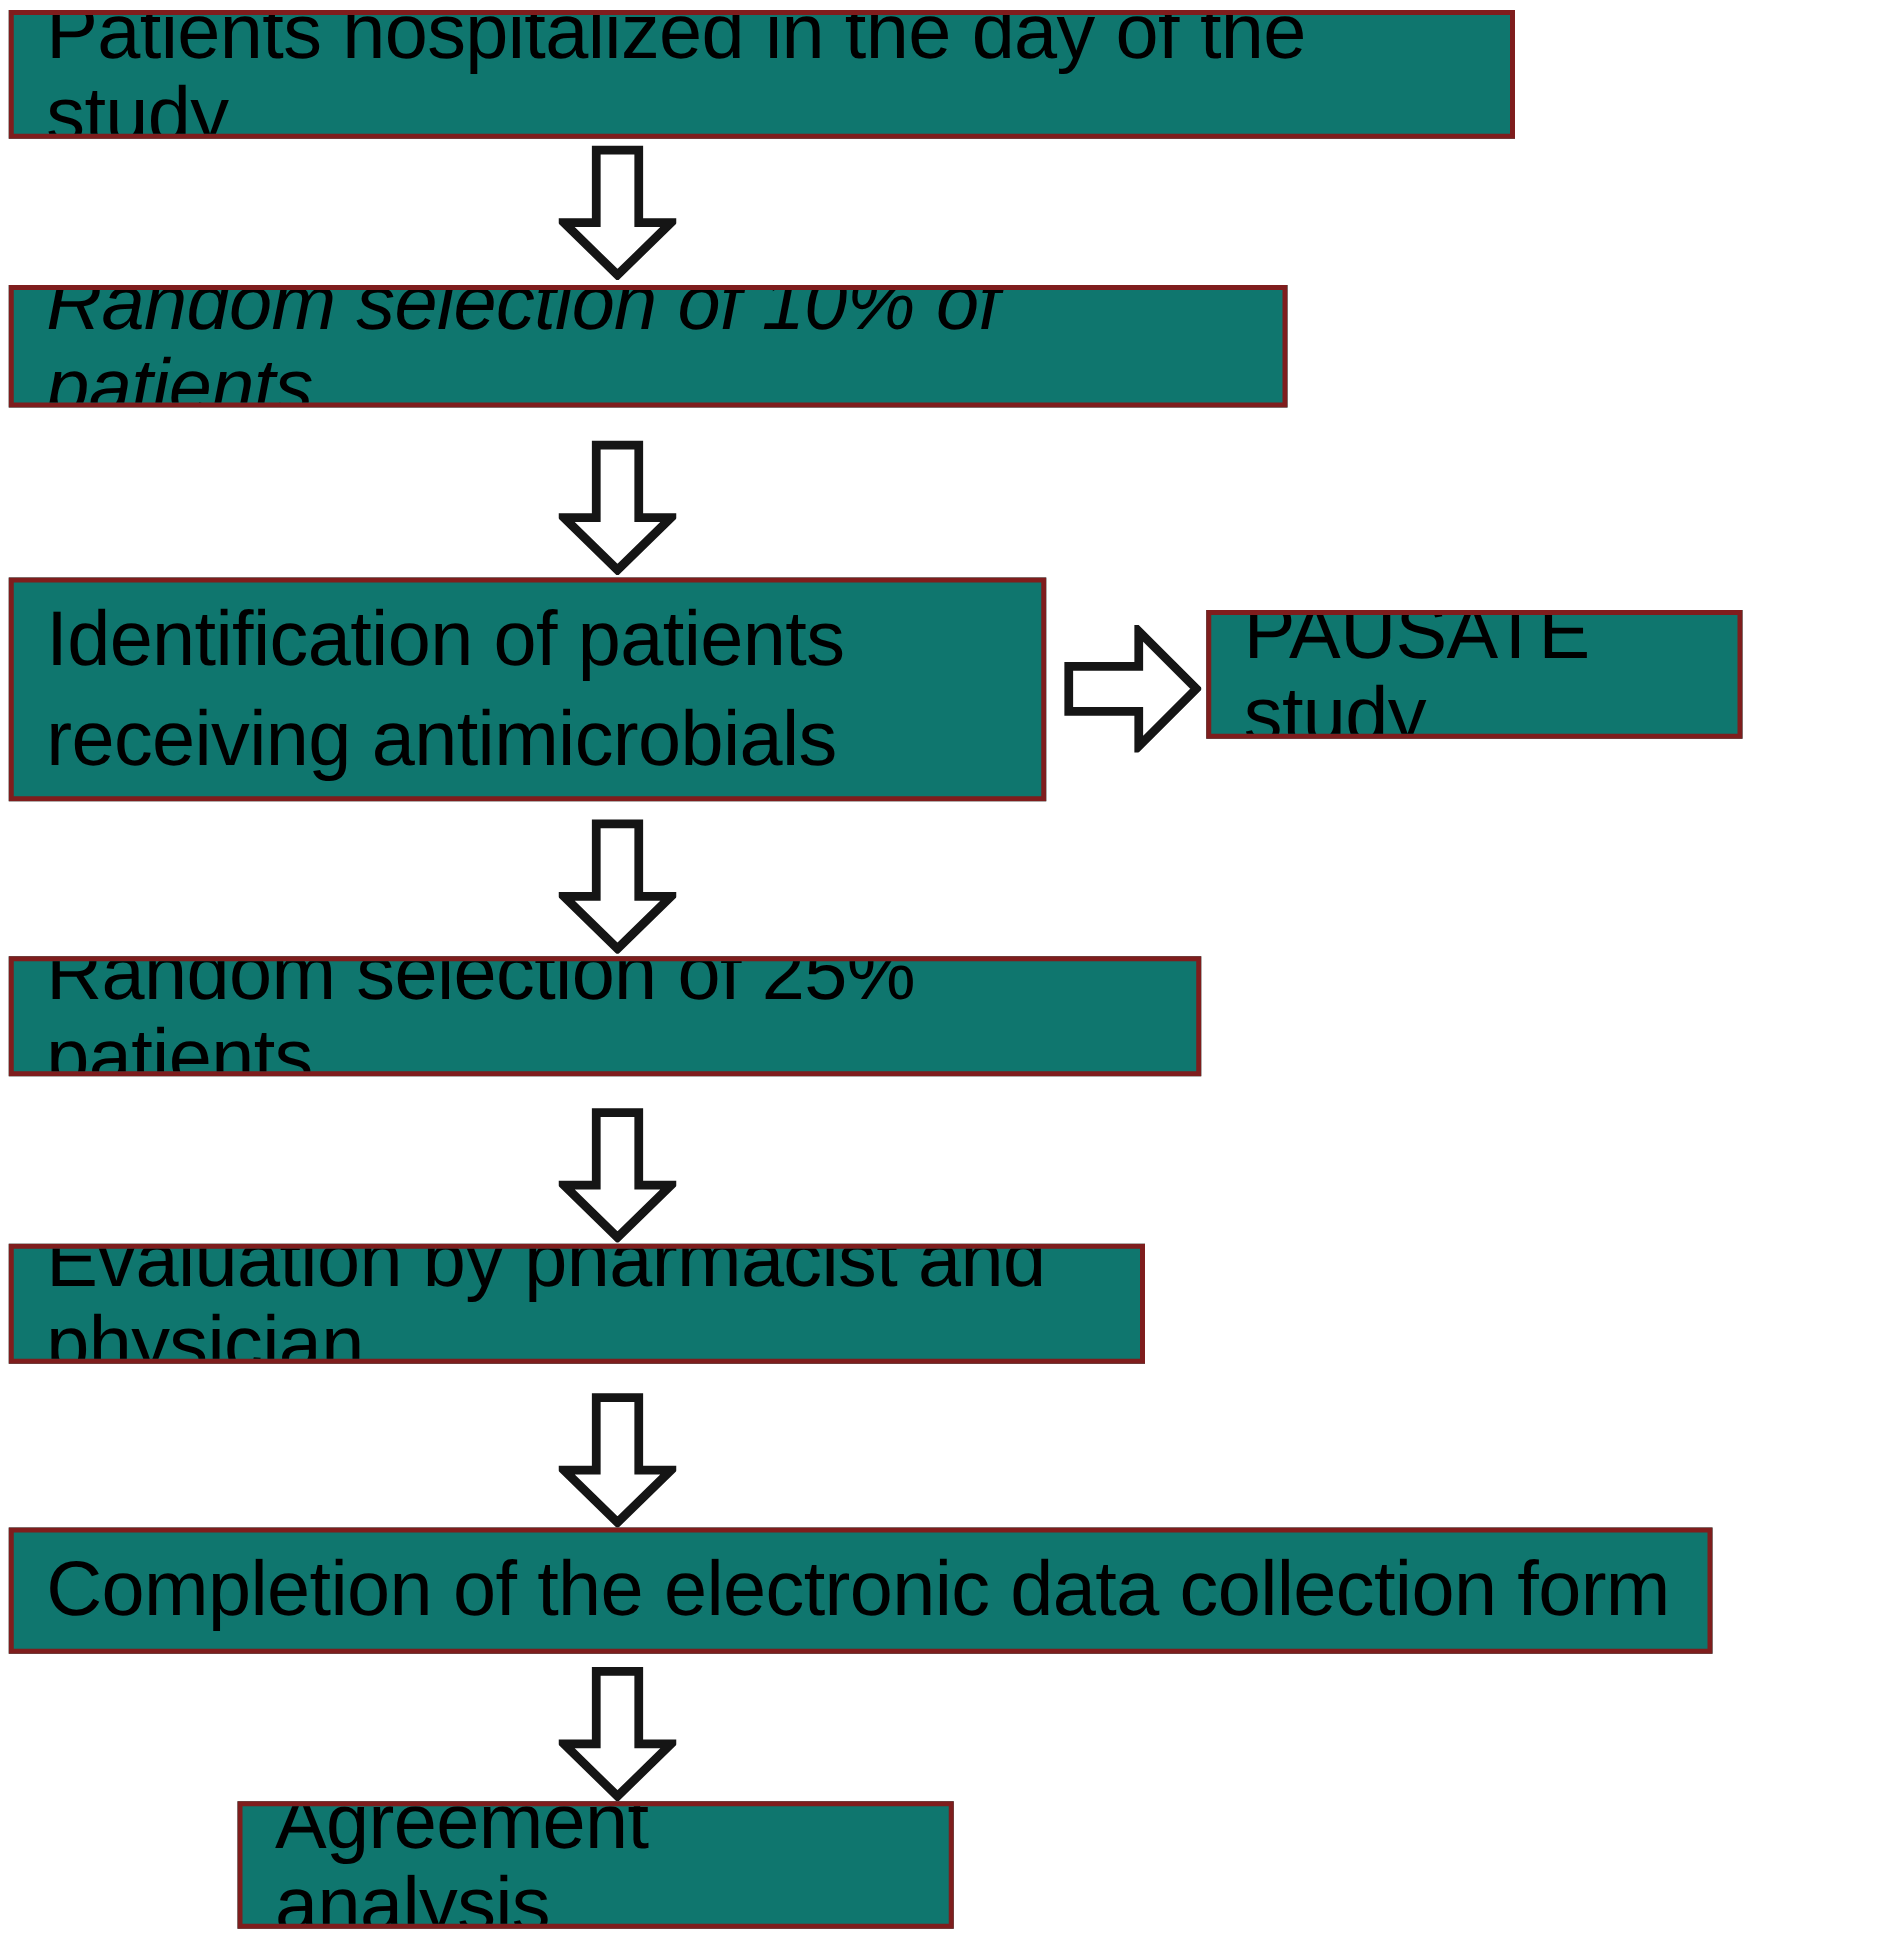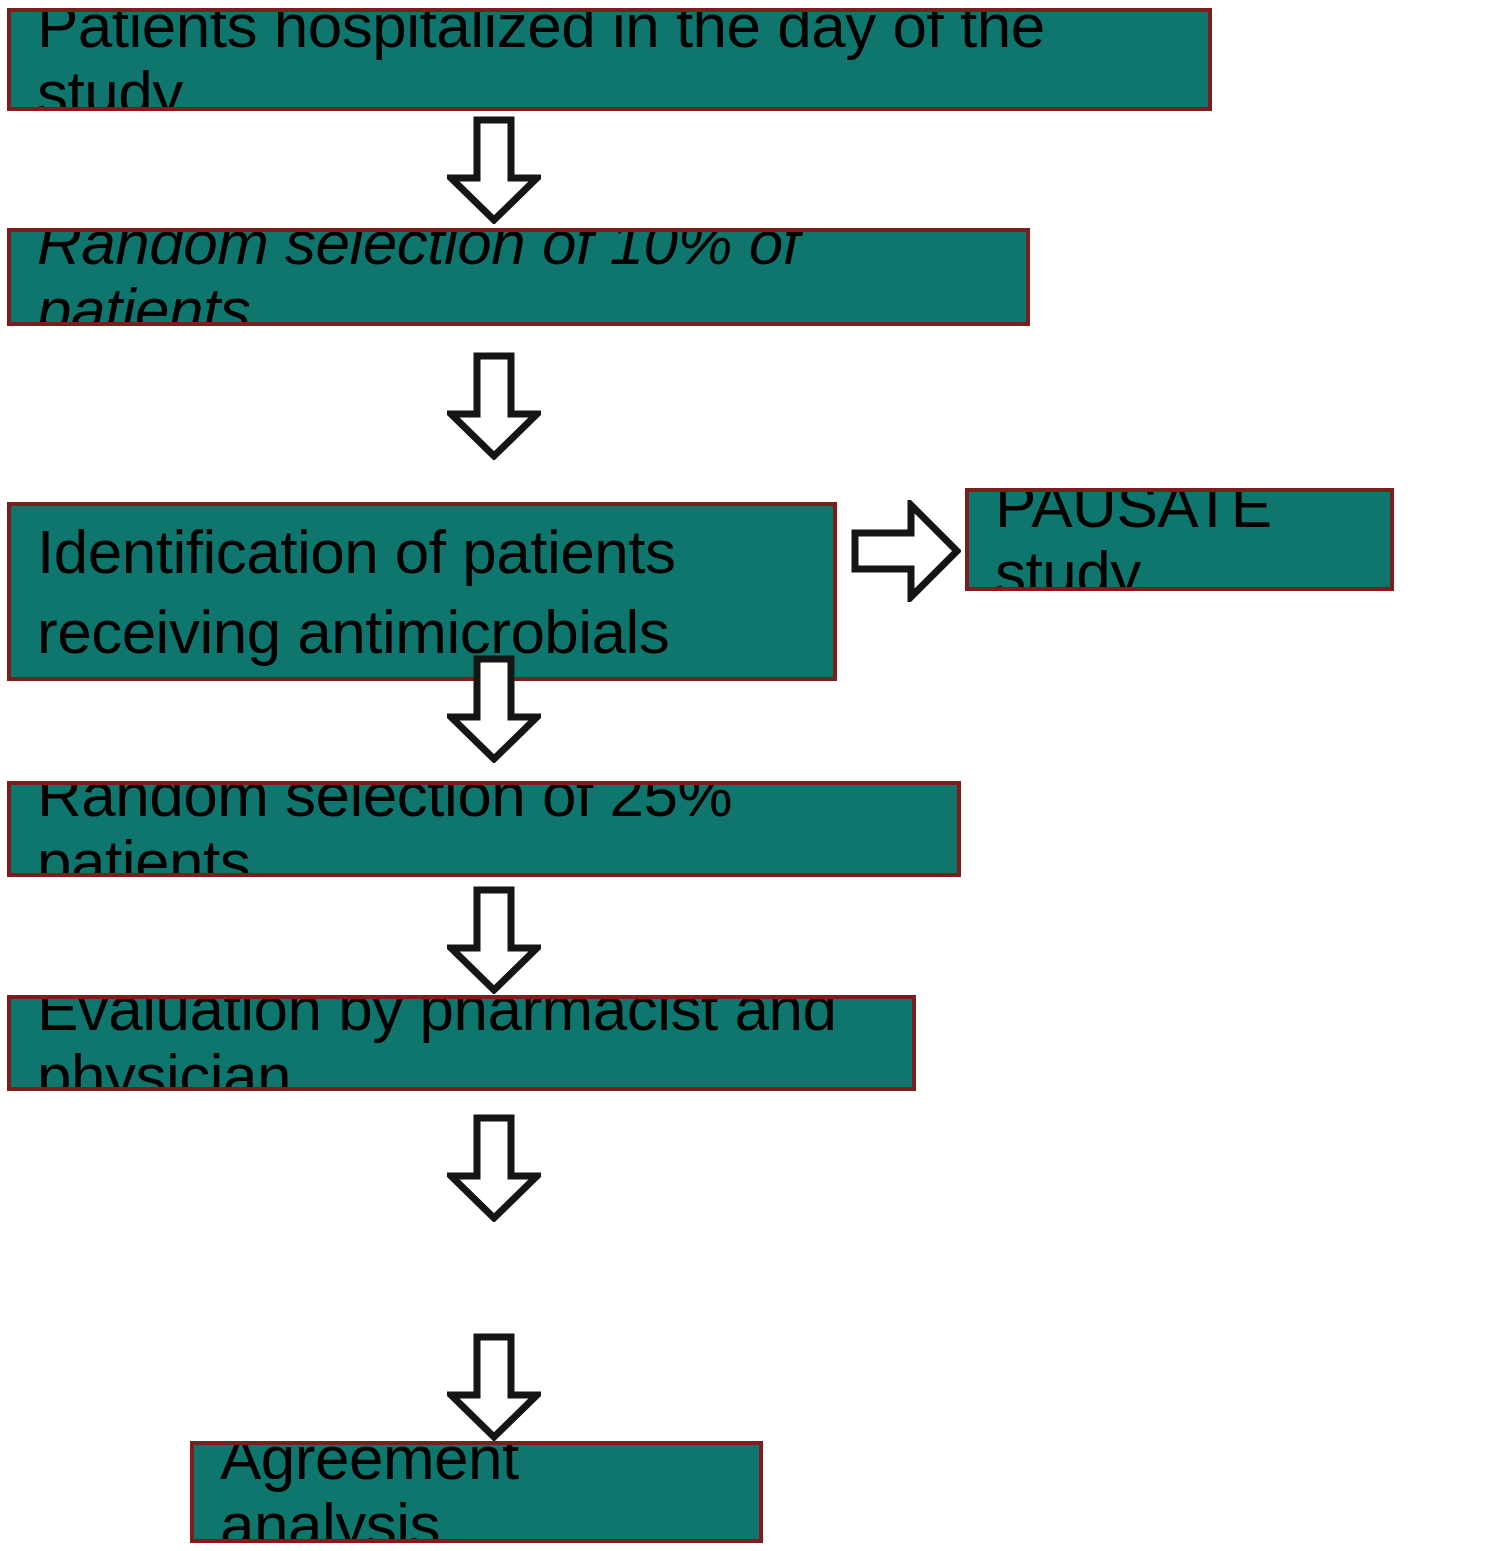--- a/index.html
+++ b/index.html
@@ -77,61 +77,64 @@
   <div class="node" style="left:7px; top:228px; width:1023px; height:98px;font-style:italic;">
     <span class="label">Random selection of 10% of patients</span>
   </div>
 
   <div class="arrow" style="left:447px; top:352px; width:94px; height:108px;">
     <svg viewBox="0 0 94 108" preserveAspectRatio="none">
       <polygon points="30,4 64,4 64,62 90,62 47,104 4,62 30,62"></polygon>
     </svg>
   </div>
 
-  <div class="node two-line" style="left:7px; top:462px; width:830px; height:179px;margin-top:40px;">
+  <div class="node two-line" style="left:7px; top:462px; width:830px; height:179px;">
     <span class="label">Identification of patients
 receiving antimicrobials</span>
   </div>
 
   <div class="arrow" style="left:851px; top:500px; width:110px; height:102px;">
     <svg viewBox="0 0 110 102" preserveAspectRatio="none">
       <polygon points="4,33 60,33 60,5 106,51 60,97 60,69 4,69"></polygon>
     </svg>
   </div>
 
   <div class="node" style="left:965px; top:488px; width:429px; height:103px;">
     <span class="label">PAUSATE study</span>
   </div>
 
   <div class="arrow" style="left:447px; top:655px; width:94px; height:108px;">
     <svg viewBox="0 0 94 108" preserveAspectRatio="none">
       <polygon points="30,4 64,4 64,62 90,62 47,104 4,62 30,62"></polygon>
     </svg>
   </div>
 
-  <div class="node" style="left:7px; top:765px; width:954px; height:96px;margin-top:16px;">
+  <div class="node" style="left:7px; top:765px; width:954px; height:96px;">
     <span class="label">Random selection of 25% patients</span>
   </div>
 
   <div class="arrow" style="left:447px; top:886px; width:94px; height:108px;">
     <svg viewBox="0 0 94 108" preserveAspectRatio="none">
       <polygon points="30,4 64,4 64,62 90,62 47,104 4,62 30,62"></polygon>
     </svg>
   </div>
 
   <div class="node" style="left:7px; top:995px; width:909px; height:96px;justify-content:flex-end;">
     <span class="label">Evaluation by pharmacist and physician</span>
   </div>
 
   <div class="arrow" style="left:447px; top:1114px; width:94px; height:108px;">
     <svg viewBox="0 0 94 108" preserveAspectRatio="none">
       <polygon points="30,4 64,4 64,62 90,62 47,104 4,62 30,62"></polygon>
     </svg>
   </div>
 
+  <div class="node" style="left:7px; top:1222px; width:1363px; height:101px;">
+    <span class="label">Completion of the electronic data collection form</span>
+  </div>
 
   <div class="arrow" style="left:447px; top:1333px; width:94px; height:108px;">
     <svg viewBox="0 0 94 108" preserveAspectRatio="none">
       <polygon points="30,4 64,4 64,62 90,62 47,104 4,62 30,62"></polygon>
     </svg>
   </div>
 
   <div class="node" style="left:190px; top:1441px; width:573px; height:102px;justify-content:flex-end;">
     <span class="label">Agreement analysis</span>
   </div>

